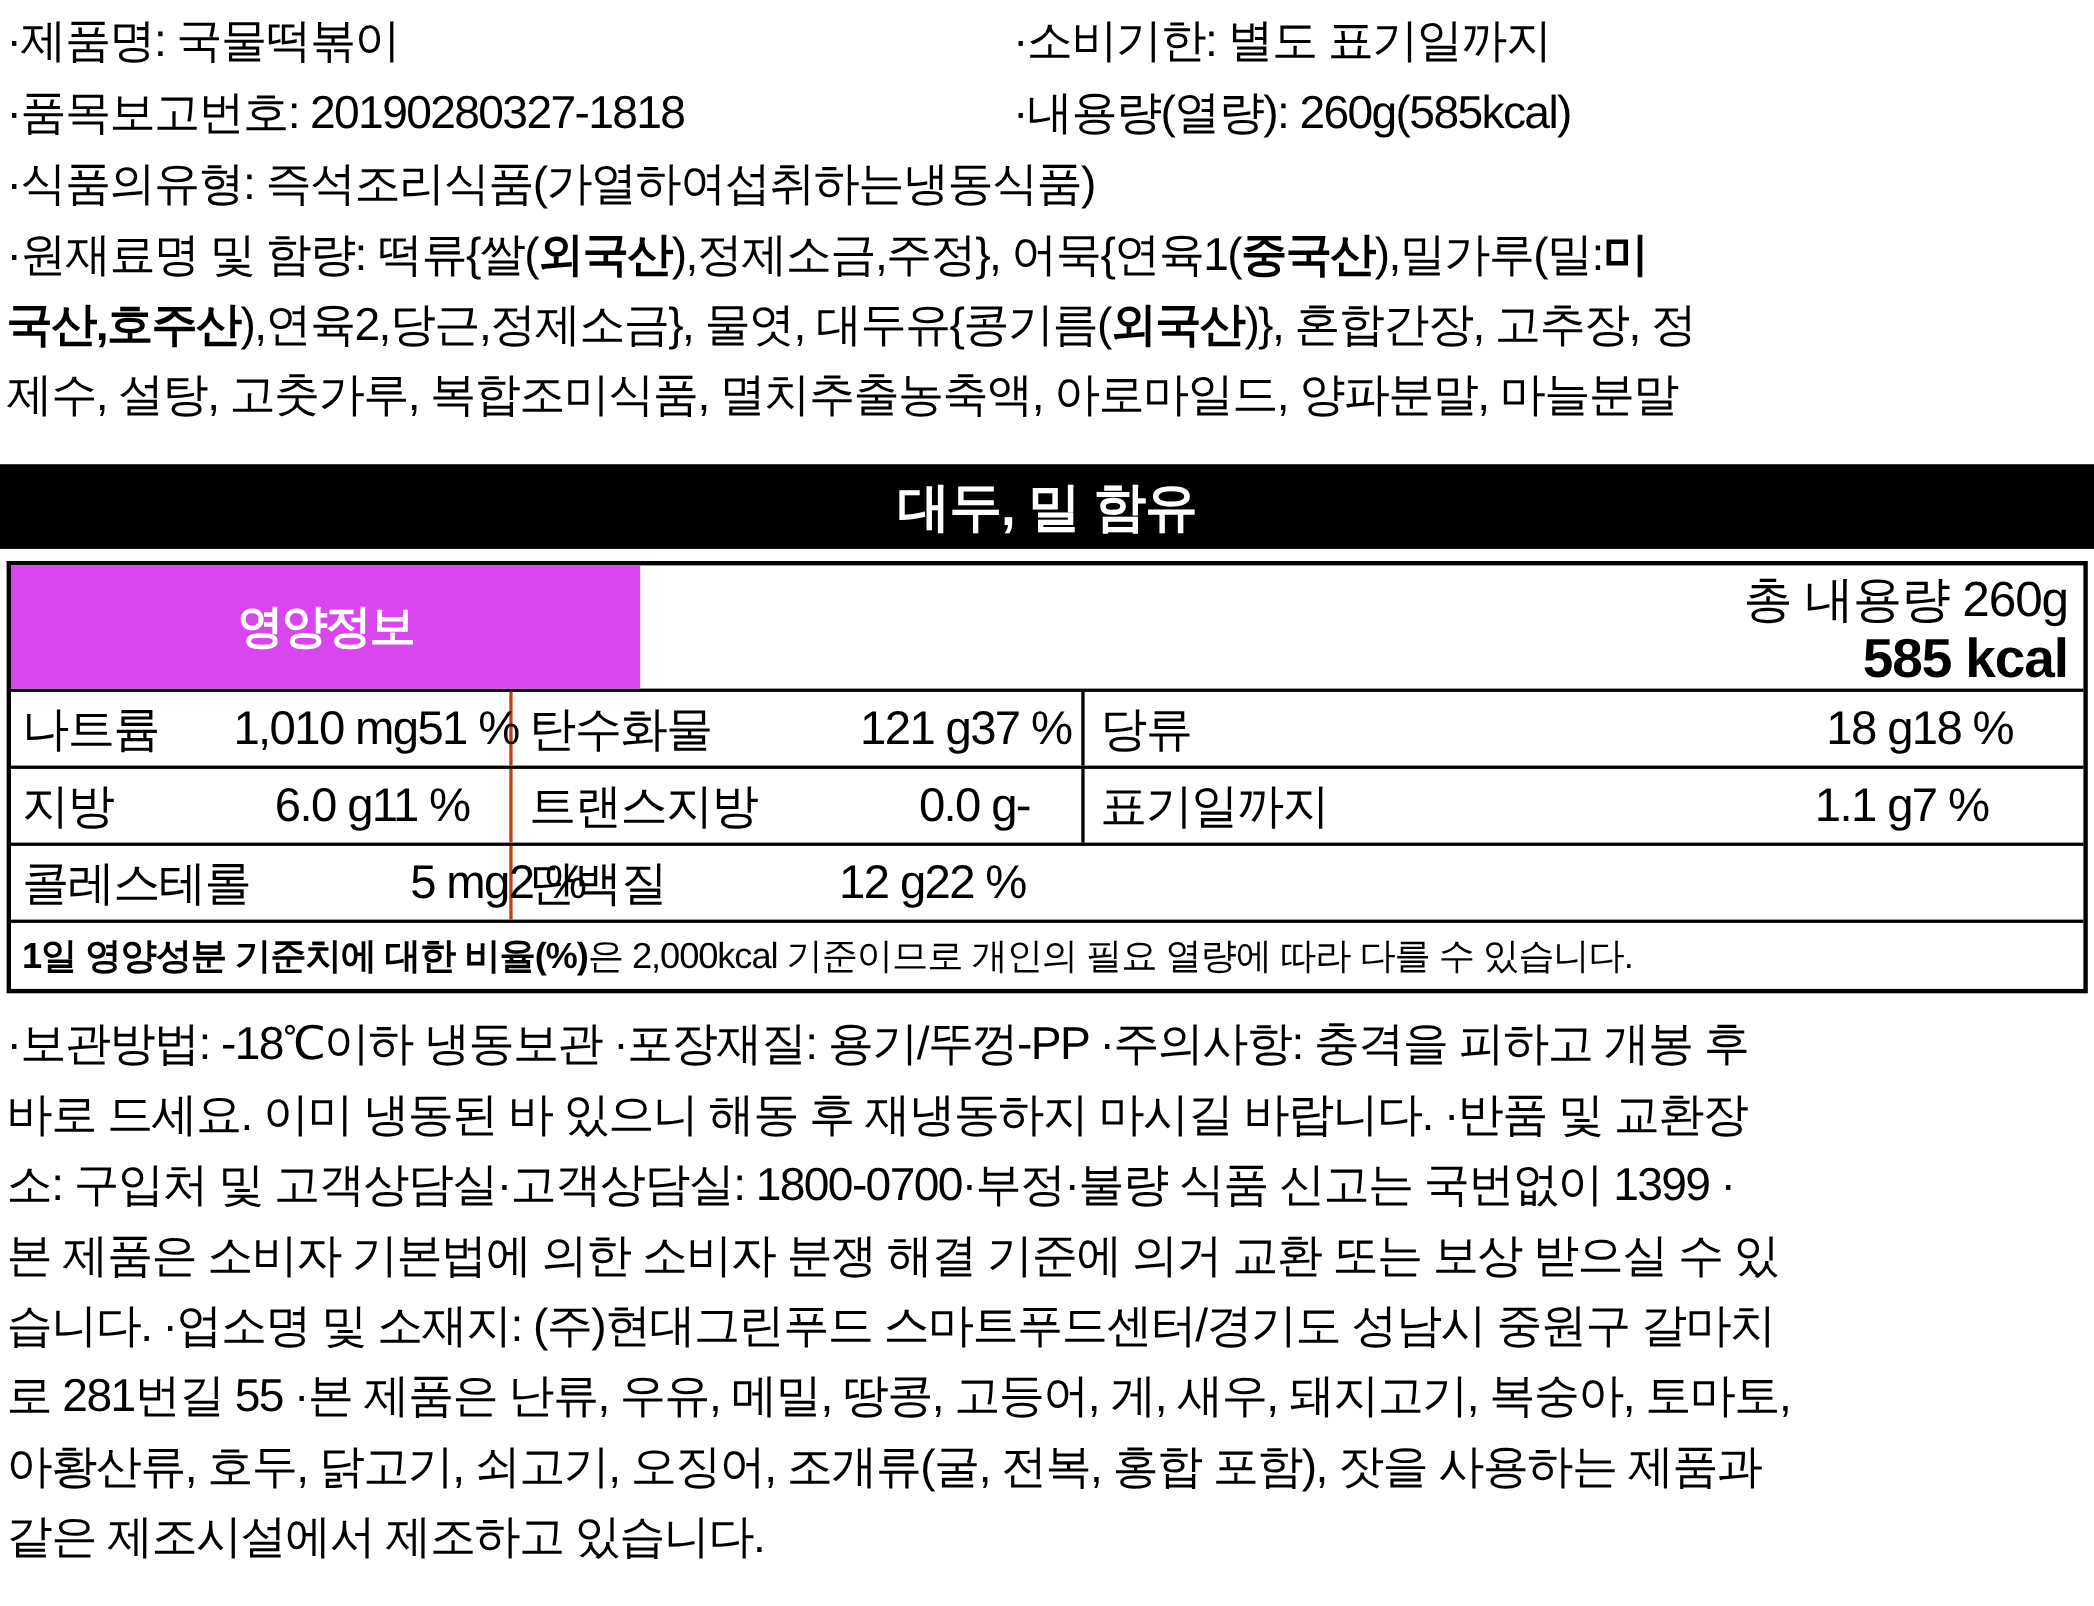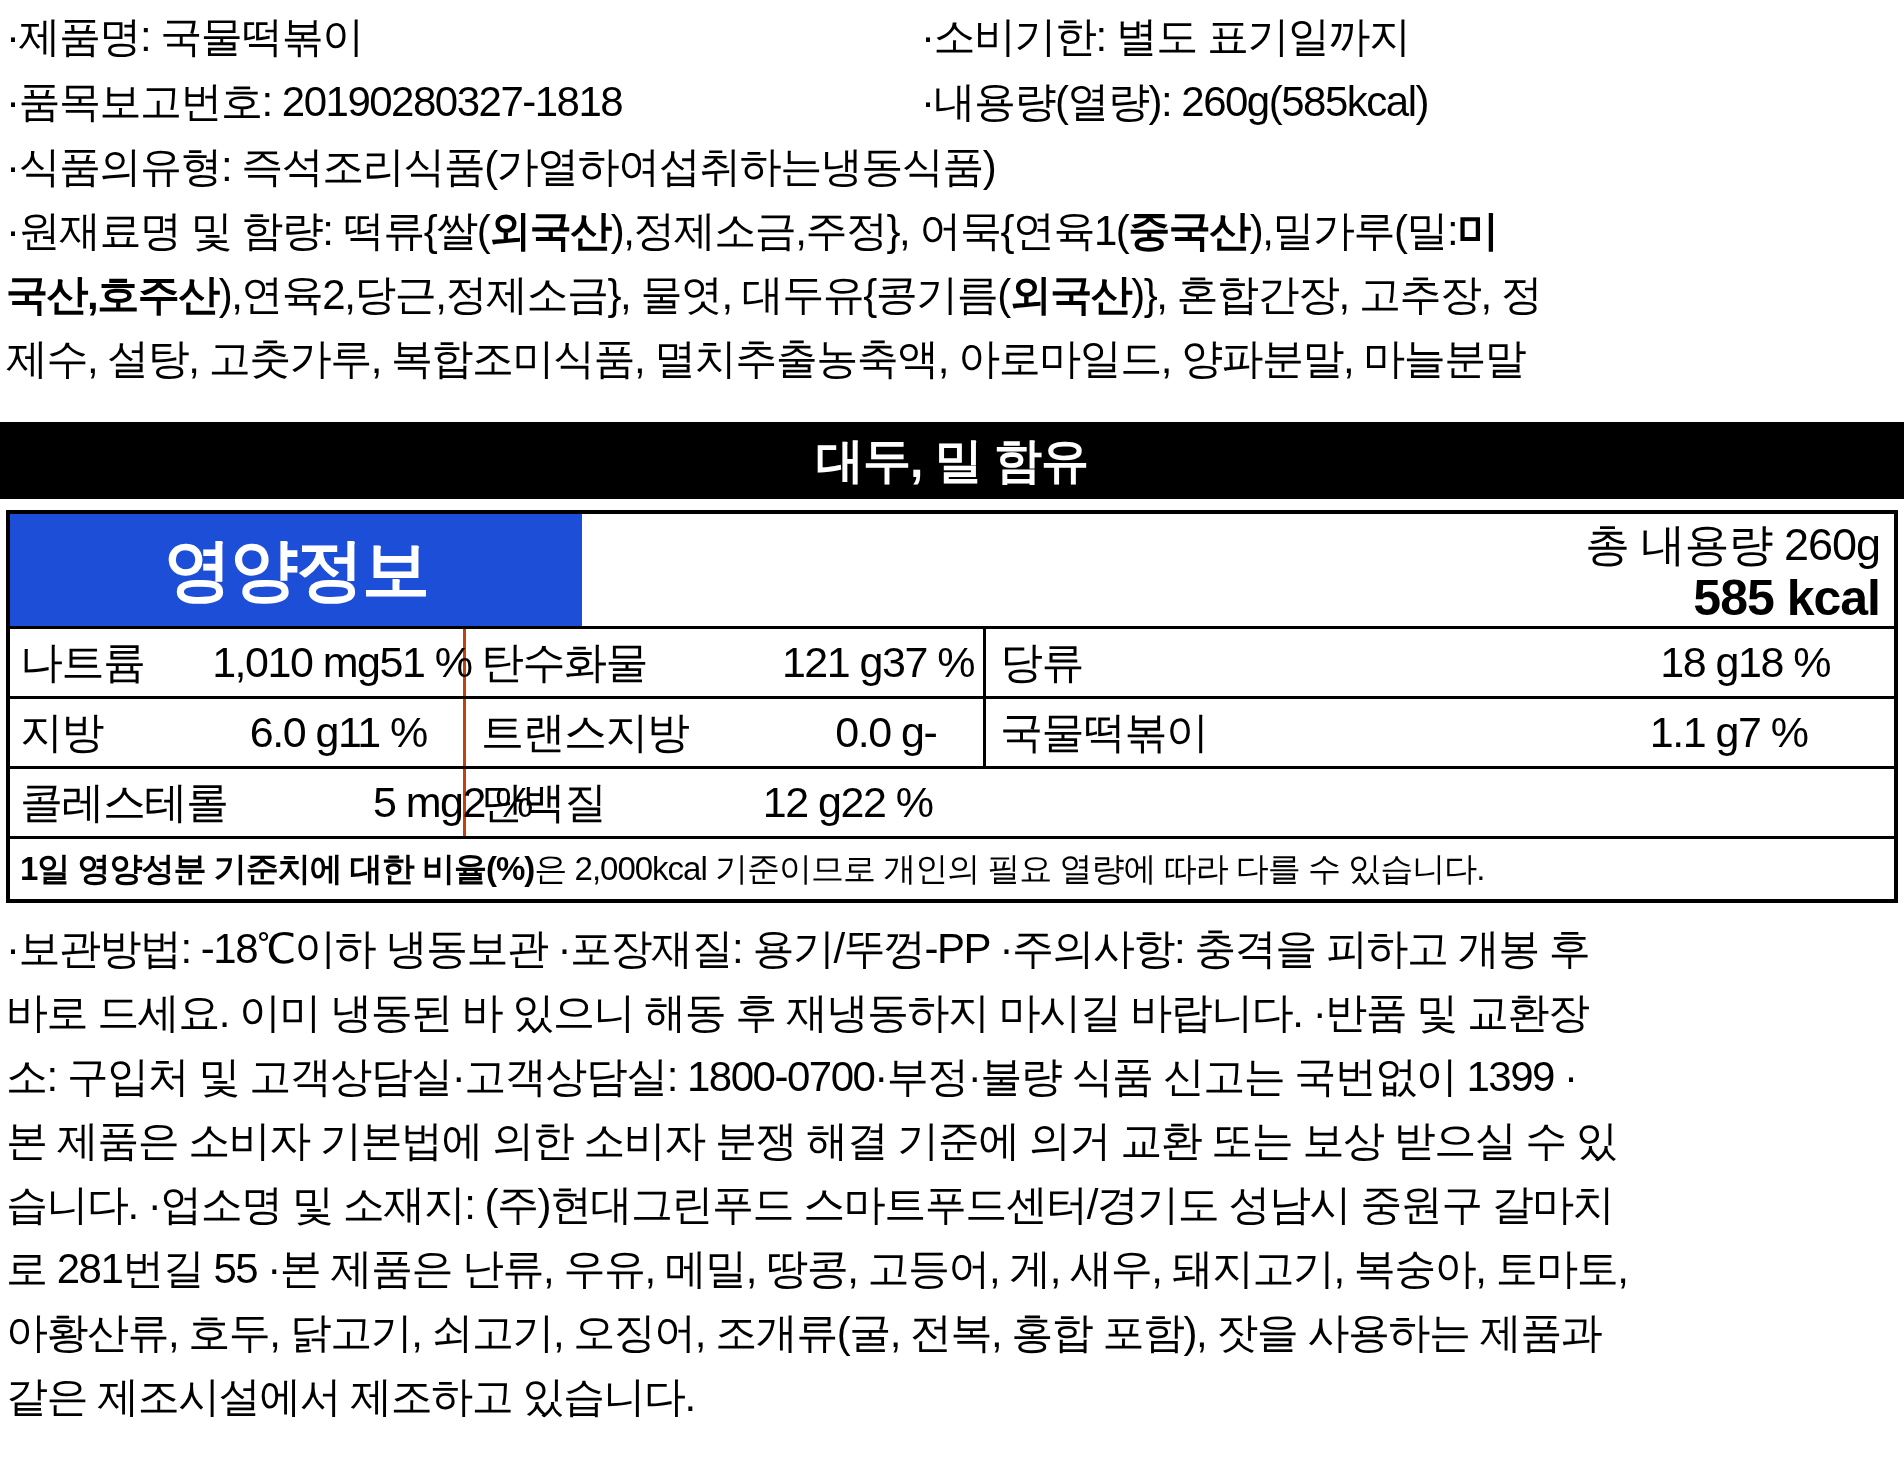--- a/index.html
+++ b/index.html
@@ -54,27 +54,27 @@
     border: 4px solid #000000;
   }
   .ntable-header {
     display: flex;
     height: 112px;
     border-bottom: 3px solid #000000;
   }
   .ntable-title {
     width: 572px;
     flex: 0 0 auto;
-    background: #1d4ed8;
+    background: #d946ef;
     color: #ffffff;
     display: flex;
     align-items: center;
     justify-content: center;
     font-weight: bold;
-    font-size: 68px;
+    font-size: 42px;
     letter-spacing: -2px;
   }
   .ntable-totals {
     flex: 1;
     text-align: right;
     padding: 4px 14px 0 0;
     letter-spacing: -1px;
   }
   .total-amount { font-size: 45px; line-height: 53px; }
   .total-kcal  { font-size: 50px; line-height: 55px; font-weight: bold; }
@@ -177,21 +177,21 @@
         <span class="nlabel">지방</span>
         <span class="nvalue">6.0 g</span>
         <span class="npct">11 %</span>
       </div>
       <div class="ncell g2">
         <span class="nlabel">트랜스지방</span>
         <span class="nvalue">0.0 g</span>
         <span class="npct">-</span>
       </div>
       <div class="ncell g3">
-        <span class="nlabel">국물떡볶이</span>
+        <span class="nlabel">표기일까지</span>
         <span class="nvalue">1.1 g</span>
         <span class="npct">7 %</span>
       </div>
     </div>
 
     <div class="nrow">
       <div class="ncell g1">
         <span class="nlabel">콜레스테롤</span>
         <span class="nvalue">5 mg</span>
         <span class="npct">2 %</span>

